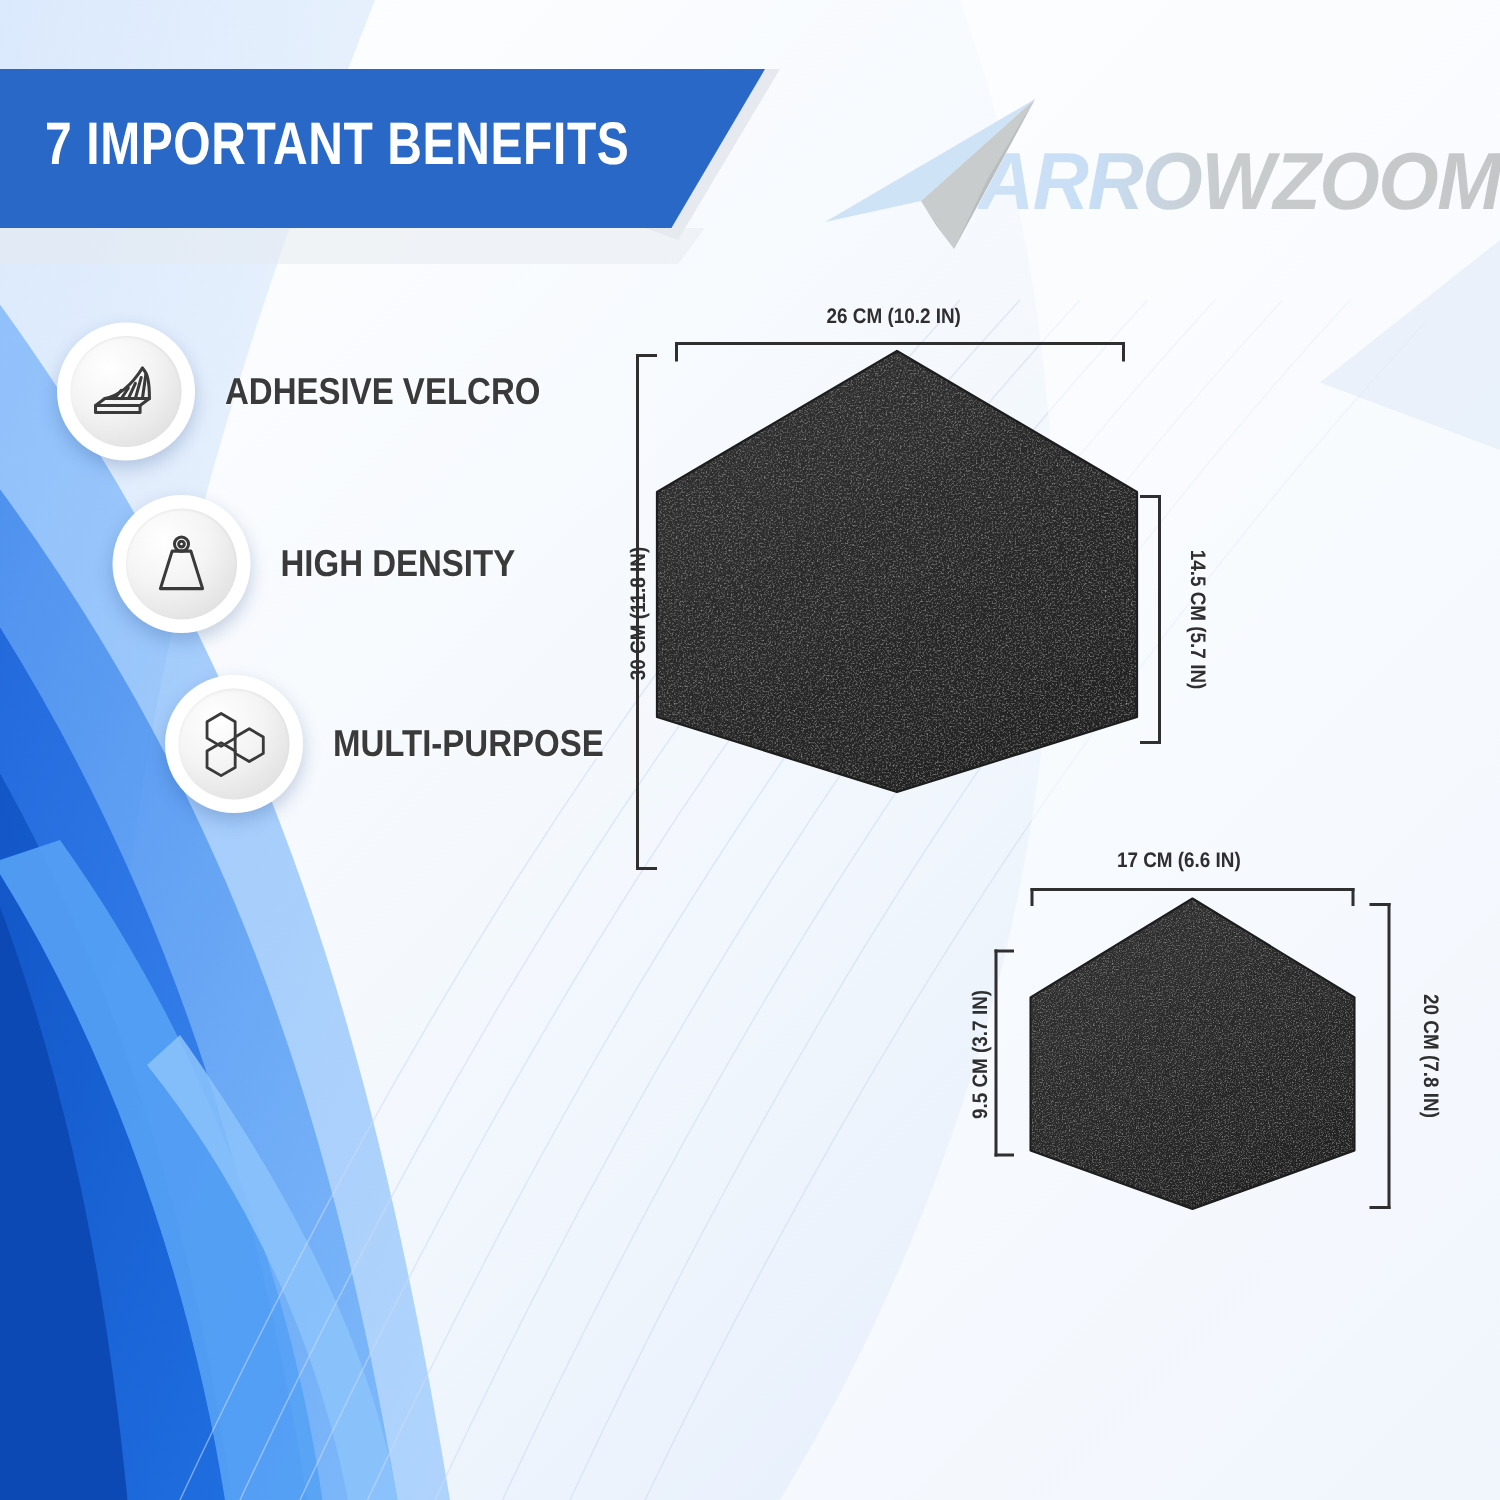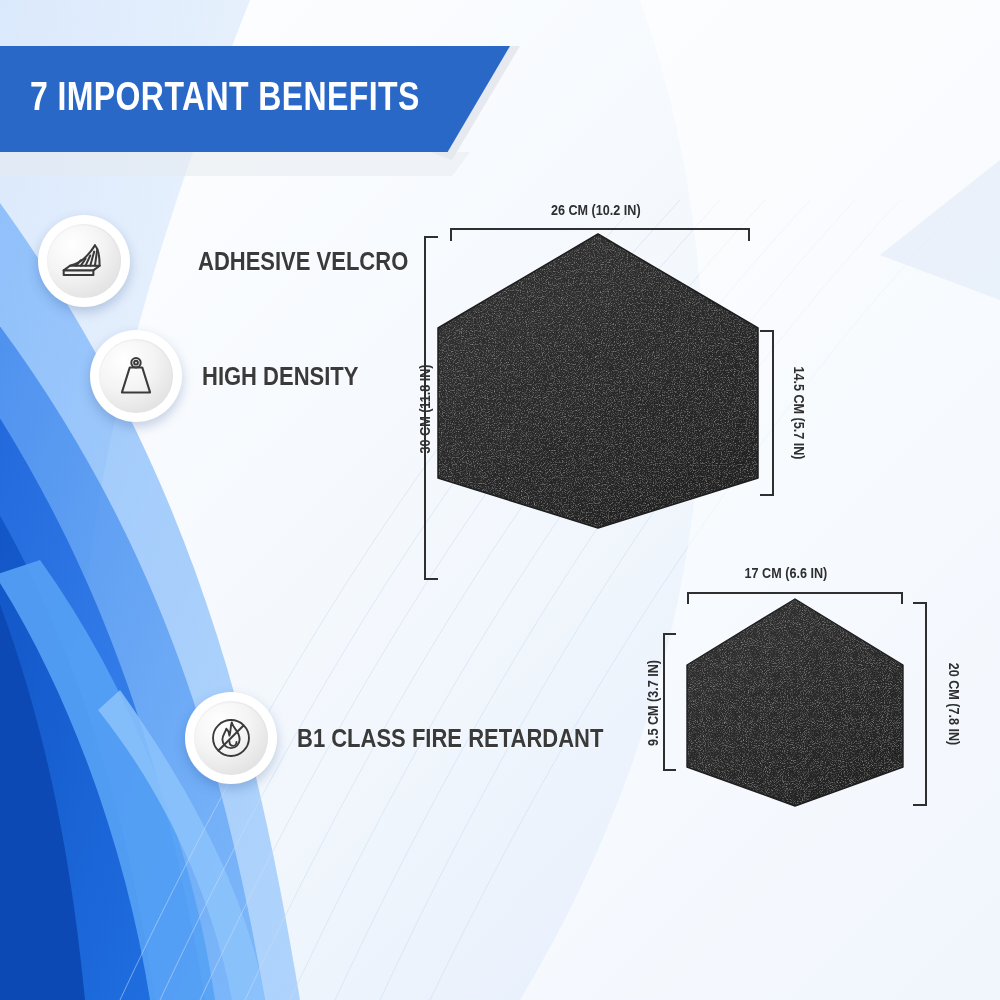--- a/index.html
+++ b/index.html
@@ -141,64 +141,72 @@
 
       <path d="M 430,152 L 500,46 L 520,46 L 452,160 Z" fill="#d7dde4" opacity="0.55"></path>
       <path d="M 0,152 L 470,152 L 452,176 L 0,176 Z" fill="#e6eaee" opacity="0.5"></path>
       <path d="M 880,255 L 1000,160 L 1000,300 Z" fill="#dce7f5" opacity="0.5"></path>
     </svg>
   </div>
 
   <div class="header-band"></div>
   <div class="header-title">7 IMPORTANT BENEFITS</div>
 
-
-  <div class="benefit" style="left:38px;top:215px;gap:48px;">
+  <div class="logo-wrap">
+    <svg class="logo-plane" viewBox="0 0 190 110">
+      <polygon points="150,4 74,72 10,86" fill="#cfe3f7"></polygon>
+      <polygon points="150,4 74,72 96,104" fill="#c9cccd"></polygon>
+      <polygon points="74,72 96,104 84,88" fill="#b9bdbf"></polygon>
+      <polygon points="150,4 118,58 96,104" fill="#b7babc" opacity="0.85"></polygon>
+    </svg>
+    <div class="logo-text">ARROWZOOM</div>
+  </div>
+
+  <div class="benefit" style="left:38px;top:215px;">
     <div class="badge">
       <div class="badge-inner">
         <svg viewBox="0 0 64 64" fill="none" stroke="#3a3a3a" stroke-width="2.6" stroke-linejoin="round" stroke-linecap="round">
           <path d="M6 44 L44 44 L52 38 L14 38 Z"></path>
           <path d="M6 44 L6 50 L44 50 L44 44"></path>
           <path d="M14 38 C24 36 36 28 46 12"></path>
           <path d="M46 12 C50 16 52 22 52 38"></path>
           <path d="M22 38 L28 31 M28 38 L34 29 M34 38 L40 25 M40 38 L45 20 M46 38 L49 17"></path>
         </svg>
       </div>
     </div>
     <div class="benefit-label">ADHESIVE VELCRO</div>
   </div>
 
-  <div class="benefit" style="left:90px;top:330px;">
+  <div class="benefit" style="left:75px;top:330px;">
     <div class="badge">
       <div class="badge-inner">
         <svg viewBox="0 0 64 64" fill="none" stroke="#3a3a3a" stroke-width="2.6" stroke-linejoin="round" stroke-linecap="round">
           <circle cx="32" cy="15" r="6"></circle>
           <circle cx="32" cy="15" r="2.4"></circle>
           <path d="M24 21 L40 21 L50 53 L14 53 Z"></path>
         </svg>
       </div>
     </div>
     <div class="benefit-label">HIGH DENSITY</div>
   </div>
 
-
-
-  <div class="benefit" style="left:185px;top:692px;">
+  <div class="benefit" style="left:110px;top:450px;">
     <div class="badge">
       <div class="badge-inner">
-        <svg viewBox="0 0 64 64" fill="none" stroke="#3a3a3a" stroke-width="2.4" stroke-linejoin="round" stroke-linecap="round">
-          <circle cx="32" cy="32" r="23"></circle>
-          <line x1="16" y1="48" x2="48" y2="16"></line>
-          <path d="M33 12 c2 9 10 11 10 22 a11 11 0 0 1 -22 0 c0-6 4-9 5-14 c3 3 4 6 4 9 c2-5 1-12 3-17 z"></path>
-          <path d="M30 36 c0 4 2 6 5 6 c2 0 4-2 4-5"></path>
+        <svg viewBox="0 0 64 64" fill="none" stroke="#3a3a3a" stroke-width="2.4" stroke-linejoin="round">
+          <polygon points="21,6 33,13 33,27 21,34 9,27 9,13"></polygon>
+          <polygon points="21,31 33,38 33,52 21,59 9,52 9,38"></polygon>
+          <polygon points="45,19 57,26 57,40 45,47 33,40 33,26"></polygon>
         </svg>
       </div>
     </div>
-    <div class="benefit-label">B1 CLASS FIRE RETARDANT</div>
-  </div>
+    <div class="benefit-label">MULTI-PURPOSE</div>
+  </div>
+
+
 
 
 
   <svg class="panel-svg" style="left:418px;top:228px;width:360px;height:310px;" viewBox="0 0 360 310">
     <defs>
       <linearGradient id="felt1" x1="0" y1="0" x2="0.6" y2="1">
         <stop offset="0%" stop-color="#343434"></stop>
         <stop offset="55%" stop-color="#2b2b2b"></stop>
         <stop offset="100%" stop-color="#232323"></stop>
       </linearGradient>

